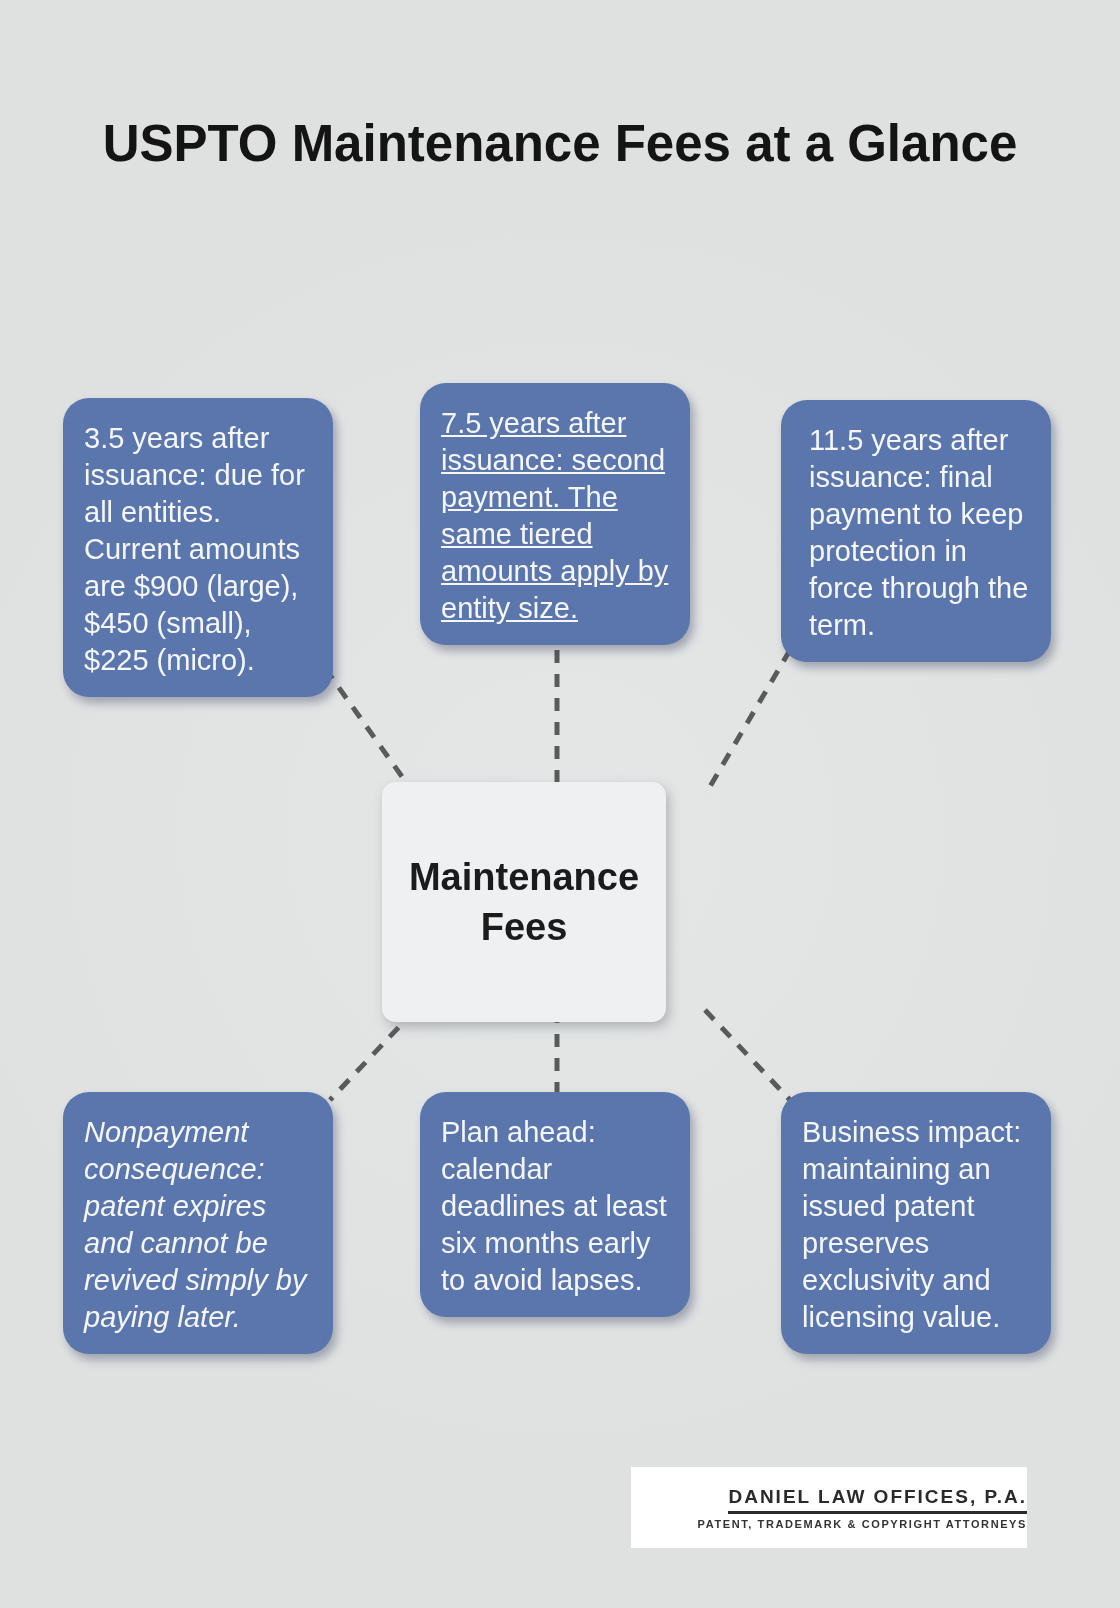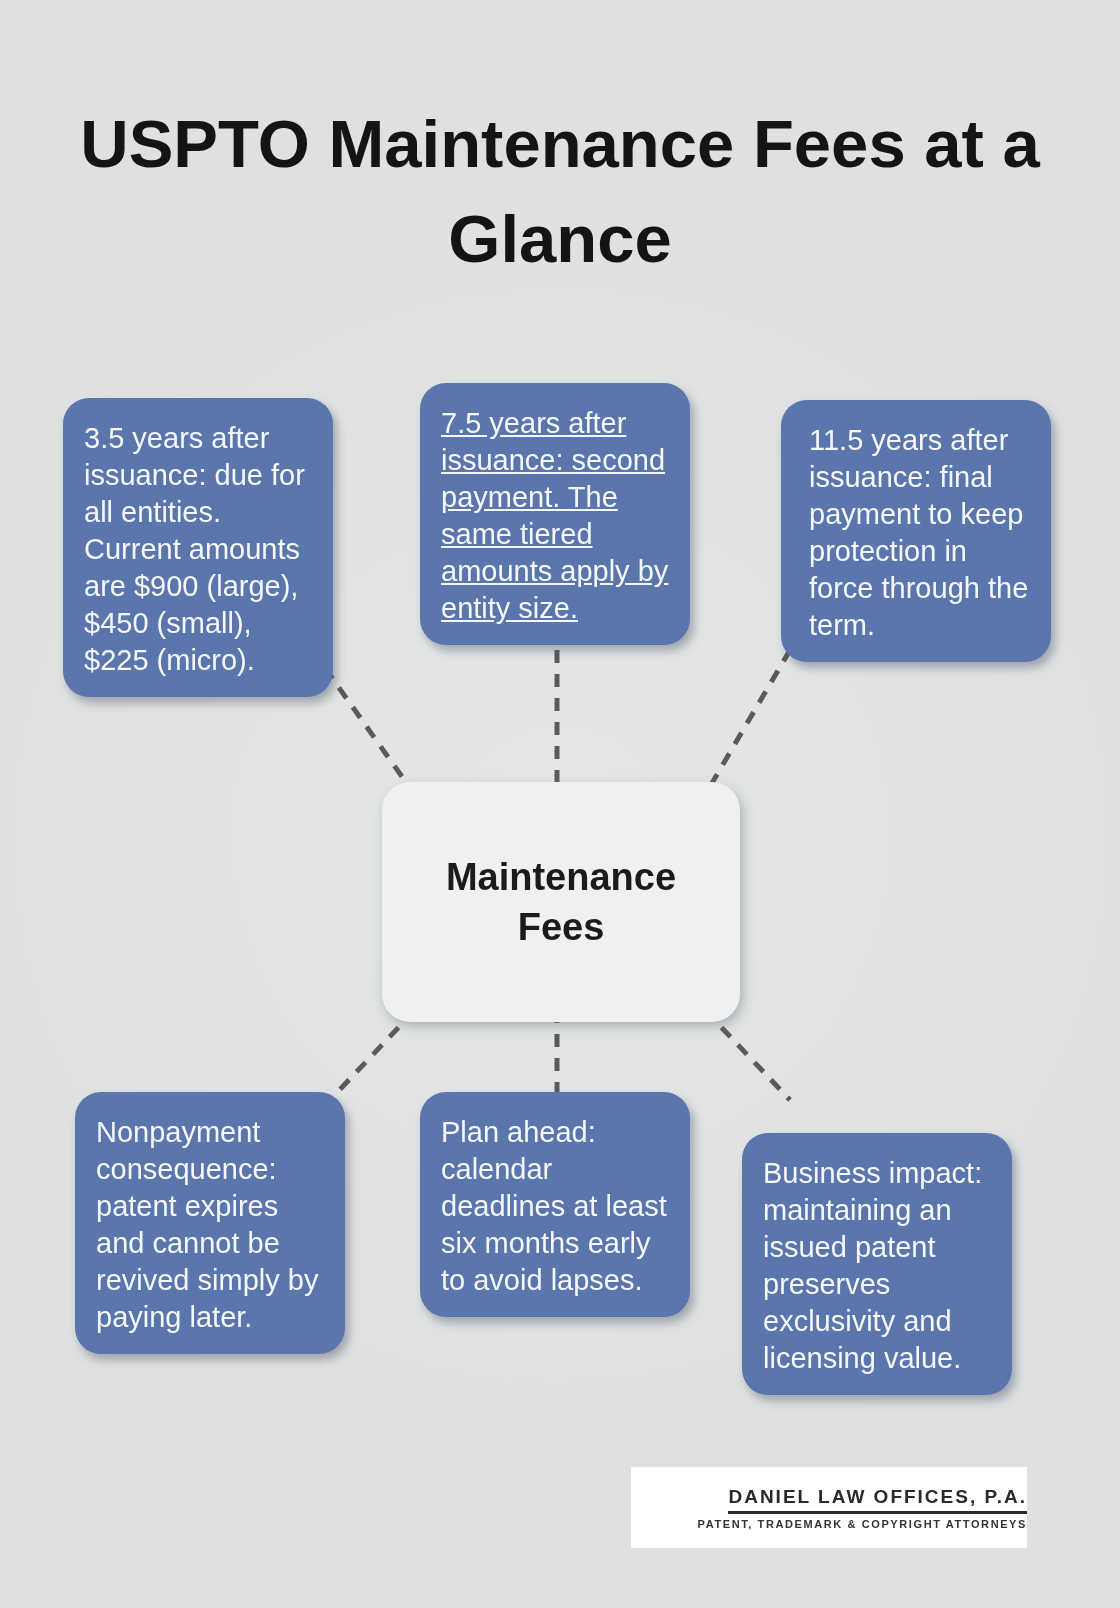--- a/index.html
+++ b/index.html
@@ -19,21 +19,21 @@
     position:relative;
     width:1120px;height:1608px;
     background:radial-gradient(circle at 50% 52%, #e5e7e7 0%, var(--bg) 65%);
     font-family:"Liberation Sans", sans-serif;
     overflow:hidden;
   }
   .page-title{
     position:absolute;
     top:96px;left:40px;width:1040px;
     text-align:center;
-    font-size:67px;
+    font-size:51px;
     line-height:95px;
     font-weight:700;
     color:var(--title-text);
   }
   .connector-layer{
     position:absolute;top:0;left:0;width:1120px;height:1608px;
     z-index:0;
   }
   .connector{
     stroke:var(--connector);
@@ -49,28 +49,28 @@
     border-radius:26px;
     padding:22px 21px 18px 21px;
     font-size:29px;
     line-height:37px;
     z-index:1;
     box-shadow:4px 6px 10px rgba(60,70,95,0.40);
   }
   .node-top-left{left:63px;top:398px;}
   .node-top-middle{left:420px;top:383px;text-decoration:underline;}
   .node-top-right{left:781px;top:400px;padding-left:28px;}
-  .node-bottom-left{left:75px;top:1092px;}
+  .node-bottom-left{left:63px;top:1092px;font-style:italic;}
   .node-bottom-middle{left:420px;top:1092px;}
-  .node-bottom-right{left:742px;top:1092px;margin-top:41px;}
+  .node-bottom-right{left:781px;top:1092px;}
   .center-node{
     position:absolute;
-    left:382px;top:782px;width:358px;height:240px;
+    left:382px;top:782px;width:284px;height:240px;
     background:var(--center-fill);
-    border-radius:28px;
+    border-radius:14px;
     display:flex;align-items:center;justify-content:center;
     text-align:center;
     font-size:38px;line-height:50px;font-weight:700;
     color:var(--center-text);
     z-index:1;
     box-shadow:3px 5px 12px rgba(110,115,125,0.45);
     padding:0 40px;
   }
   .logo-box{
     position:absolute;

